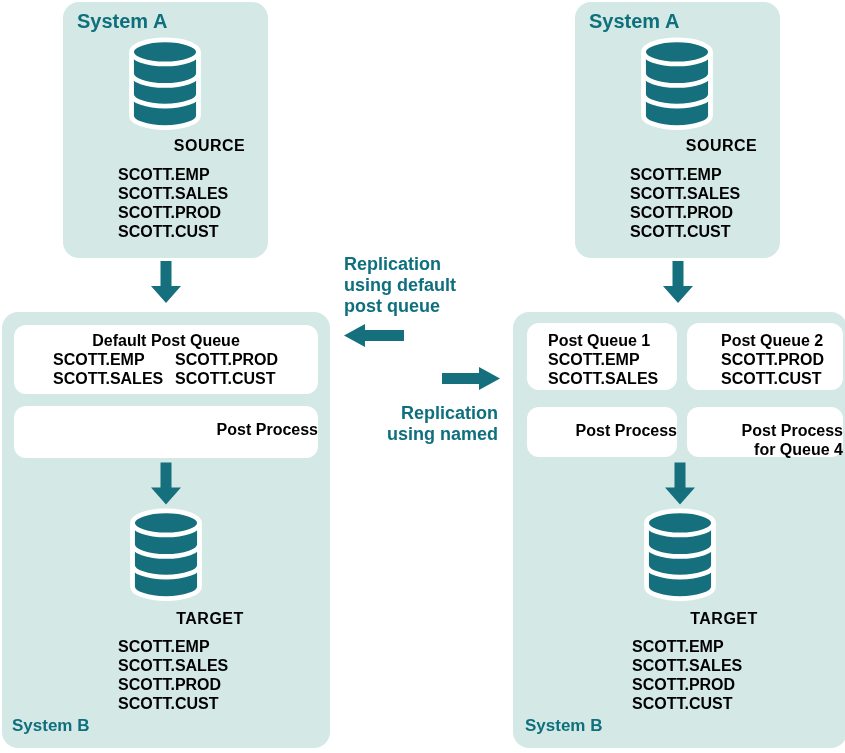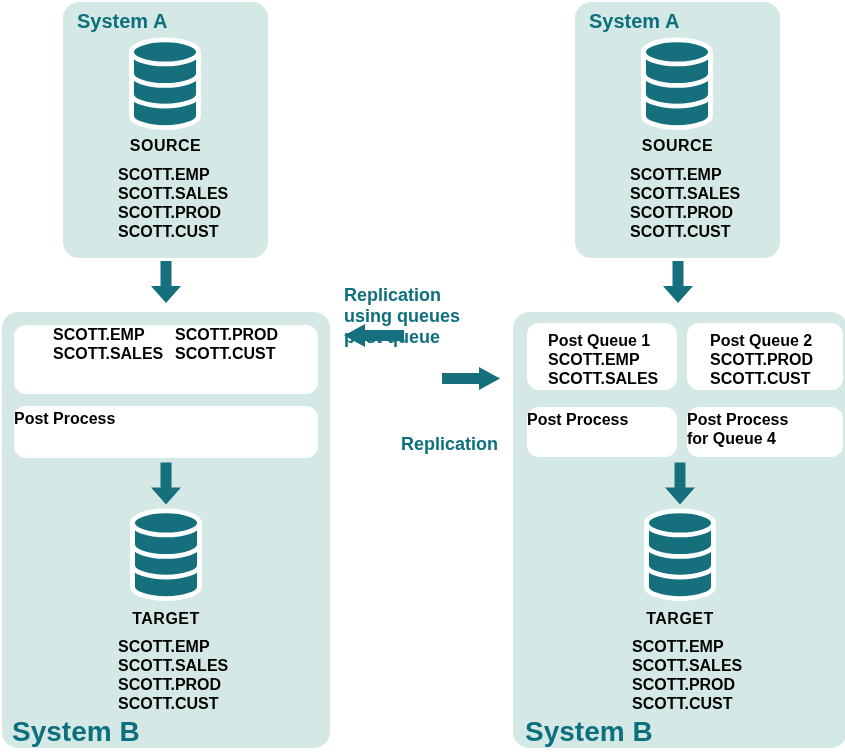--- a/index.html
+++ b/index.html
@@ -9,32 +9,32 @@
     --boxbg:#ffffff;
     --dark:#000000;
   }
   html,body{margin:0;padding:0;background:#fff;}
   .canvas{
     position:relative;width:845px;height:753px;background:#fff;
     font-family:"Liberation Sans",sans-serif;font-weight:bold;overflow:hidden;
   }
   .panel{position:absolute;background:var(--panel);border-radius:16px;}
   .panel-title{position:absolute;left:14px;top:8px;font-size:20px;color:var(--teal-text);}
-  .sysb-label{position:absolute;font-size:28px;color:var(--teal-text);}
+  .sysb-label{position:absolute;font-size:17px;color:var(--teal-text);}
   .db-icon{position:absolute;}
-  .db-caption{position:absolute;width:100%;text-align:center;font-size:16px;color:var(--dark);letter-spacing:0.5px;}
+  .db-caption{position:absolute;width:100%;text-align:center;font-size:16px;color:var(--dark);letter-spacing:0.5px;padding-left:44px;}
   .tables{position:absolute;font-size:16px;line-height:19px;color:var(--dark);}
   .whitebox{position:absolute;background:var(--boxbg);border-radius:12px;font-size:16px;color:var(--dark);}
   .wb-title{text-align:center;padding-top:6px;line-height:19px;}
   .wb-cols{display:flex;padding-left:39px;line-height:19px;}
   .wb-col1{width:122px;}
-  .wb-center{text-align:left;padding-top:3px;line-height:19px;}
+  .wb-center{text-align:right;padding-top:14px;line-height:19px;}
   .pq{line-height:19px;padding-top:8px;}
   .arrow{position:absolute;}
-  .mid-label{position:absolute;font-size:18px;line-height:21px;color:var(--teal-text);margin-top:31px;}
+  .mid-label{position:absolute;font-size:18px;line-height:21px;color:var(--teal-text);}
   svg{display:block;}
 </style>
 </head>
 <body>
 
 <svg width="0" height="0" style="position:absolute">
   <defs>
     <g id="db-cyl">
       <path d="M8 20 v80 a42 15 0 0 0 84 0 V20" fill="#156f7d" stroke="#ffffff" stroke-width="6"></path>
       <path d="M8 47 a42 15 0 0 0 84 0" fill="none" stroke="#ffffff" stroke-width="6"></path>
@@ -66,20 +66,21 @@
   </div>
 
   <div class="arrow" style="left:151px;top:261px;">
     <svg width="30" height="42" viewBox="0 0 30 42">
         <use href="#arr-down"></use>
       </svg>
   </div>
 
   <div class="panel" style="left:2px;top:312px;width:328px;height:436px;">
     <div class="whitebox" style="left:12px;top:13px;width:304px;height:69px;">
+      <div class="wb-title">Default Post Queue</div>
       <div class="wb-cols">
         <div class="wb-col1">
           <div>SCOTT.EMP</div>
           <div>SCOTT.SALES</div>
         </div>
         <div>
           <div>SCOTT.PROD</div>
           <div>SCOTT.CUST</div>
         </div>
       </div>
@@ -102,35 +103,36 @@
       <div>SCOTT.EMP</div>
       <div>SCOTT.SALES</div>
       <div>SCOTT.PROD</div>
       <div>SCOTT.CUST</div>
     </div>
     <div class="sysb-label" style="left:10px;top:404px;">System B</div>
   </div>
 
   <div class="mid-label" style="left:344px;top:254px;text-align:left;">
     <div>Replication</div>
-    <div>using queues</div>
+    <div>using default</div>
     <div>post queue</div>
   </div>
   <div class="arrow" style="left:344px;top:324px;">
     <svg width="60" height="23" viewBox="0 0 60 23">
         <use href="#arr-left"></use>
       </svg>
   </div>
   <div class="arrow" style="left:442px;top:367px;">
     <svg width="58" height="23" viewBox="0 0 58 23">
         <use href="#arr-right"></use>
       </svg>
   </div>
   <div class="mid-label" style="left:346px;top:403px;width:152px;text-align:right;">
     <div>Replication</div>
+    <div>using named</div>
   </div>
 
   <div class="panel" style="left:575px;top:2px;width:205px;height:256px;">
     <div class="panel-title">System A</div>
     <div class="db-icon" style="left:62px;top:34px;">
       <svg width="80" height="94" viewBox="0 0 100 118">
           <use href="#db-cyl"></use>
         </svg>
     </div>
     <div class="db-caption" style="top:135px;">SOURCE</div>
@@ -147,21 +149,21 @@
         <use href="#arr-down"></use>
       </svg>
   </div>
 
   <div class="panel" style="left:513px;top:312px;width:334px;height:436px;">
     <div class="whitebox pq" style="left:14px;top:11px;width:150px;height:67px;padding-left:21px;box-sizing:border-box;">
       <div>Post Queue 1</div>
       <div>SCOTT.EMP</div>
       <div>SCOTT.SALES</div>
     </div>
-    <div class="whitebox pq" style="left:174px;top:11px;width:156px;height:67px;padding-left:23px;box-sizing:border-box;">
+    <div class="whitebox pq" style="left:174px;top:11px;width:156px;height:67px;padding-left:34px;box-sizing:border-box;">
       <div>Post Queue 2</div>
       <div>SCOTT.PROD</div>
       <div>SCOTT.CUST</div>
     </div>
     <div class="whitebox wb-center" style="left:14px;top:95px;width:150px;height:50px;box-sizing:border-box;">
       <div>Post Process</div>
     </div>
     <div class="whitebox wb-center" style="left:174px;top:95px;width:156px;height:50px;box-sizing:border-box;">
       <div>Post Process</div>
       <div>for Queue 4</div>

